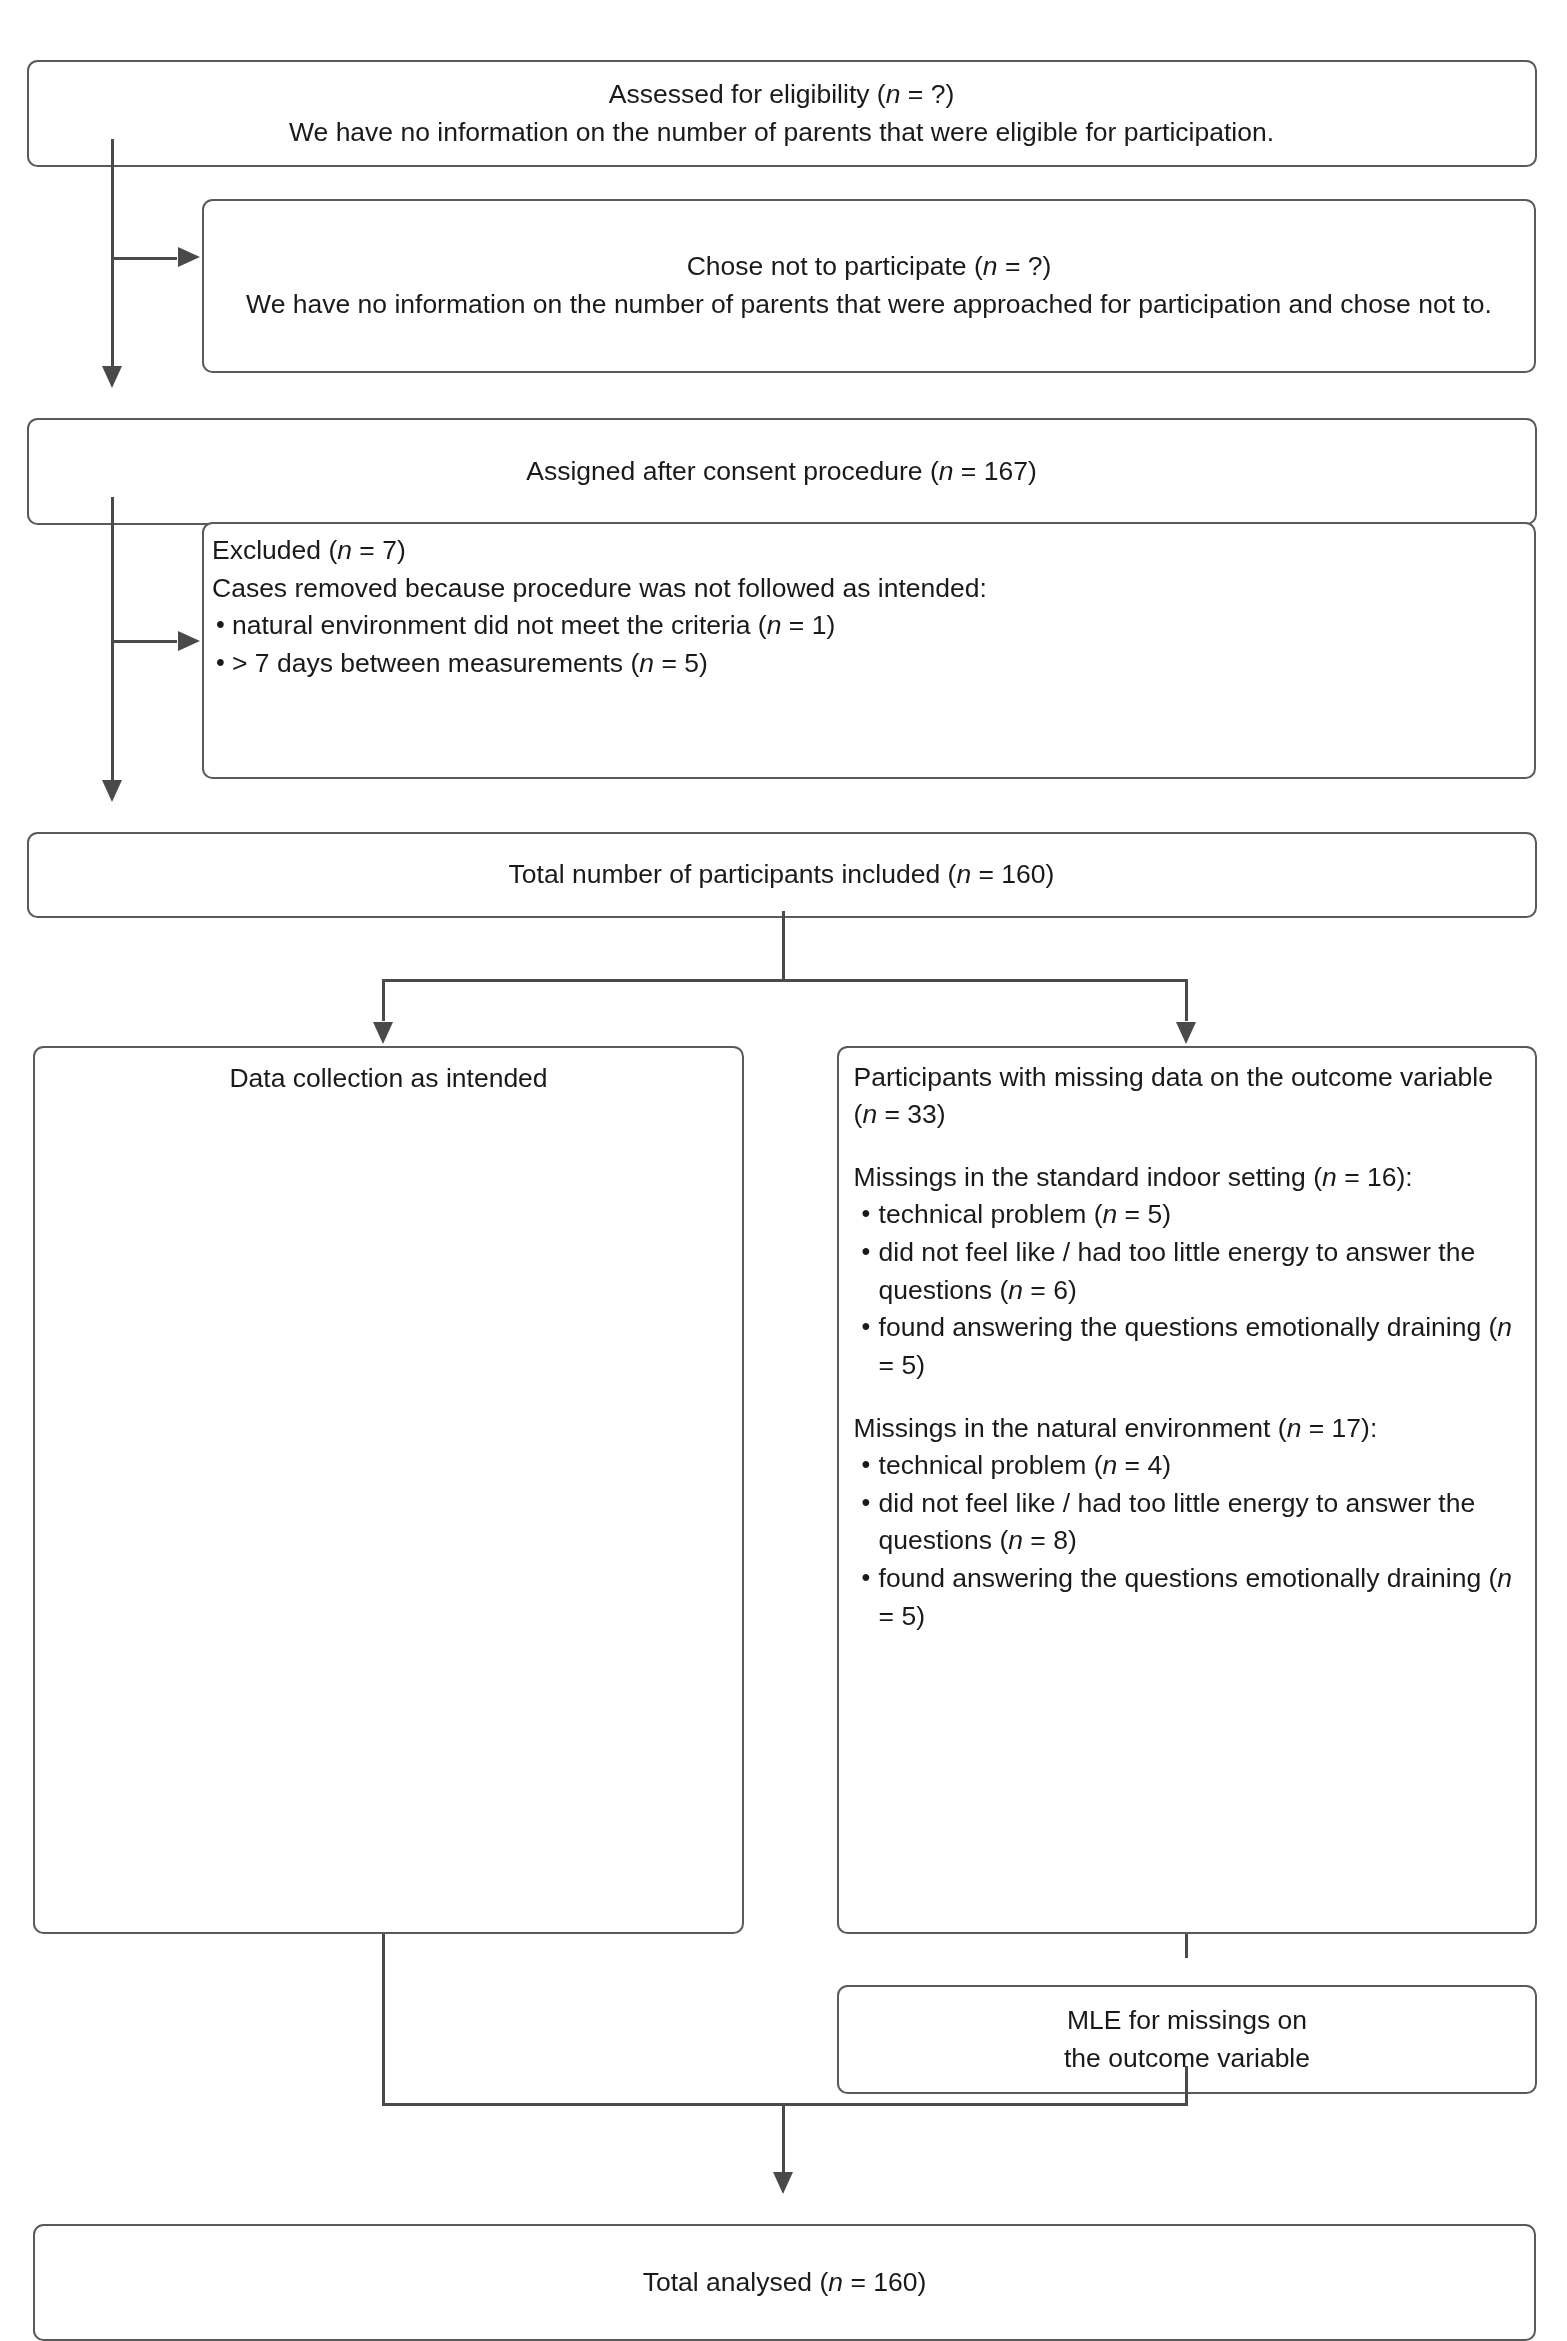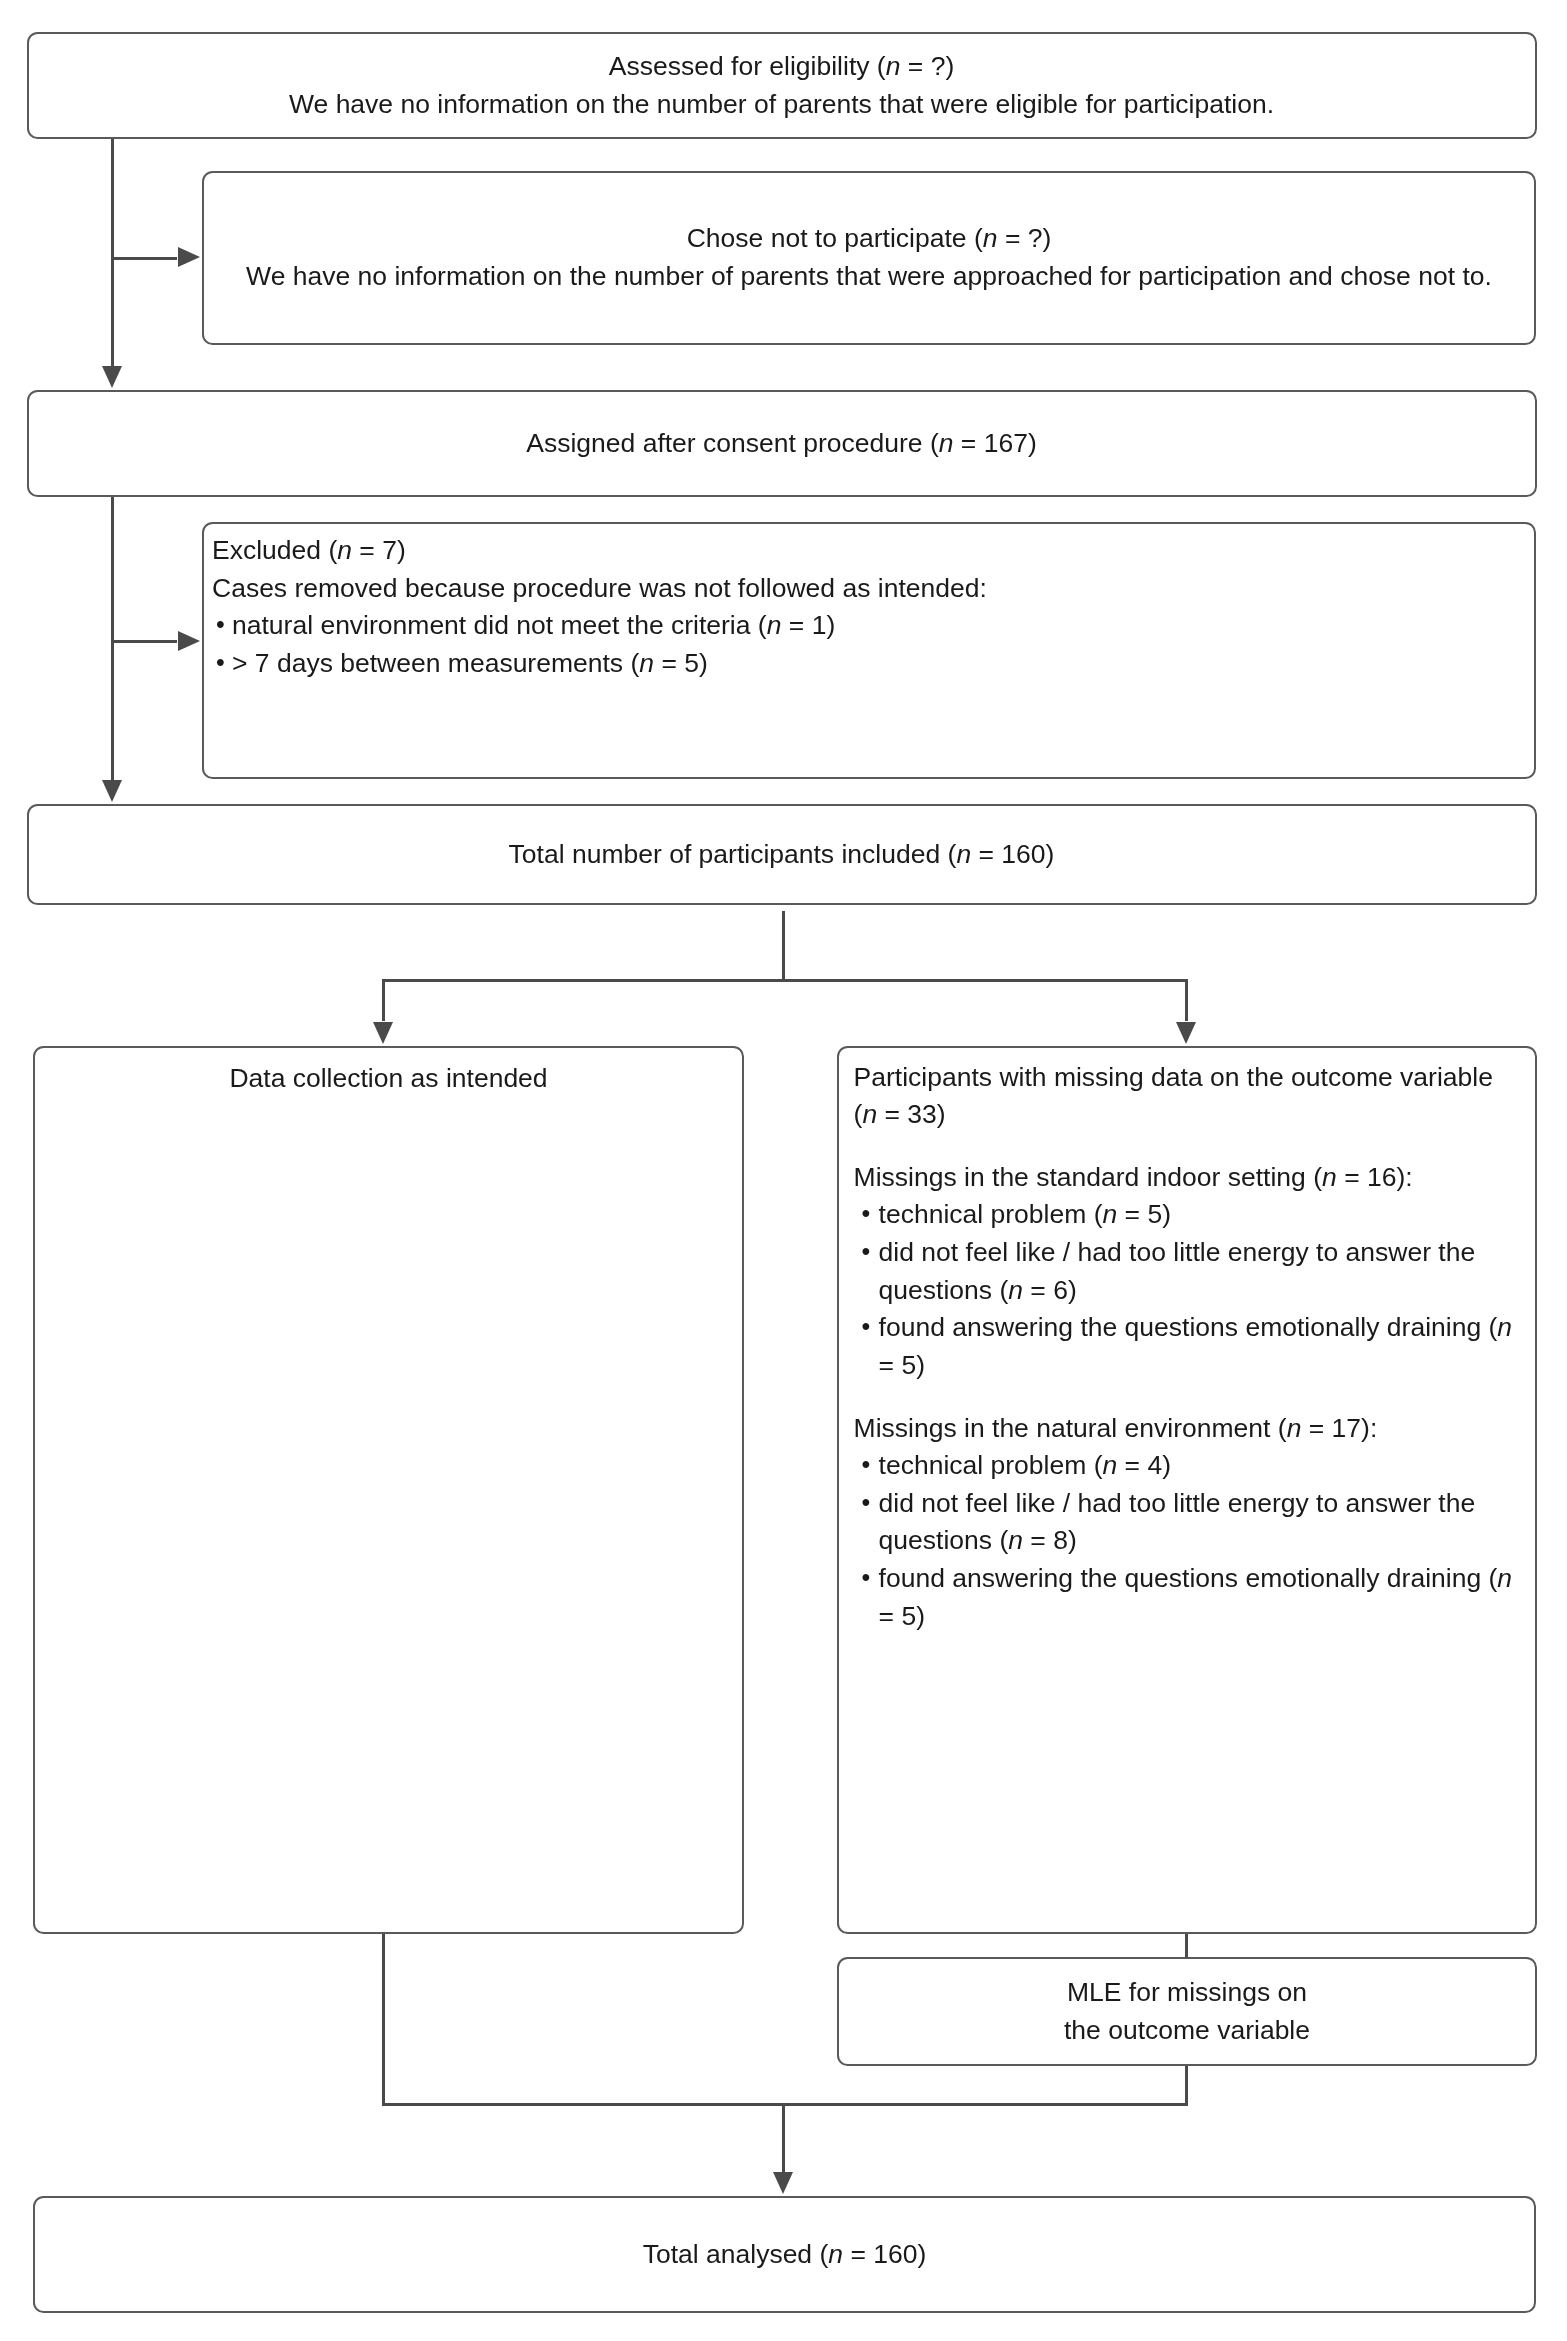--- a/index.html
+++ b/index.html
@@ -27,20 +27,21 @@
     font-size: 26.5px;
     line-height: 1.42;
     padding: 12px 17px;
   }
   .box.center {
     display: flex;
     flex-direction: column;
     align-items: center;
     justify-content: center;
     text-align: center;
+    margin-top: 28px;
   }
   .box.left {
     text-align: left;
   }
   .para {
     margin: 0;
   }
   .para + .para {
     margin-top: 0px;
   }
@@ -120,21 +121,21 @@
 
   <div class="box left" style="left:202px; top:522px; width:1334px; height:257px; padding:8px 8px;">
     <p class="para"><span>Excluded (</span><em class="nvar">n</em><span> = 7)</span></p>
     <p class="para">Cases removed because procedure was not followed as intended:</p>
     <ul class="bullets tight">
       <li><span>natural environment did not meet the criteria (</span><em class="nvar">n</em><span> = 1)</span></li>
       <li><span>&gt; 7 days between measurements (</span><em class="nvar">n</em><span> = 5)</span></li>
     </ul>
   </div>
 
-  <div class="box center" style="left:26.5px; top:804px; width:1510px; height:101px;align-items:center;">
+  <div class="box center" style="left:26.5px; top:804px; width:1510px; height:86px;align-items:center;">
     <p class="para"><span>Total number of participants included (</span><em class="nvar">n</em><span> = 160)</span></p>
   </div>
 
   <div class="box" style="left:33px; top:1046px; width:711px; height:888px; padding:12px 17px; text-align:center;">
     <p class="para">Data collection as intended</p>
   </div>
 
   <div class="box left" style="left:837px; top:1046px; width:700px; height:888px; padding:10.6px 14.6px;">
     <p class="para"><span>Participants with missing data on the outcome variable (</span><em class="nvar">n</em><span> = 33)</span></p>
 

